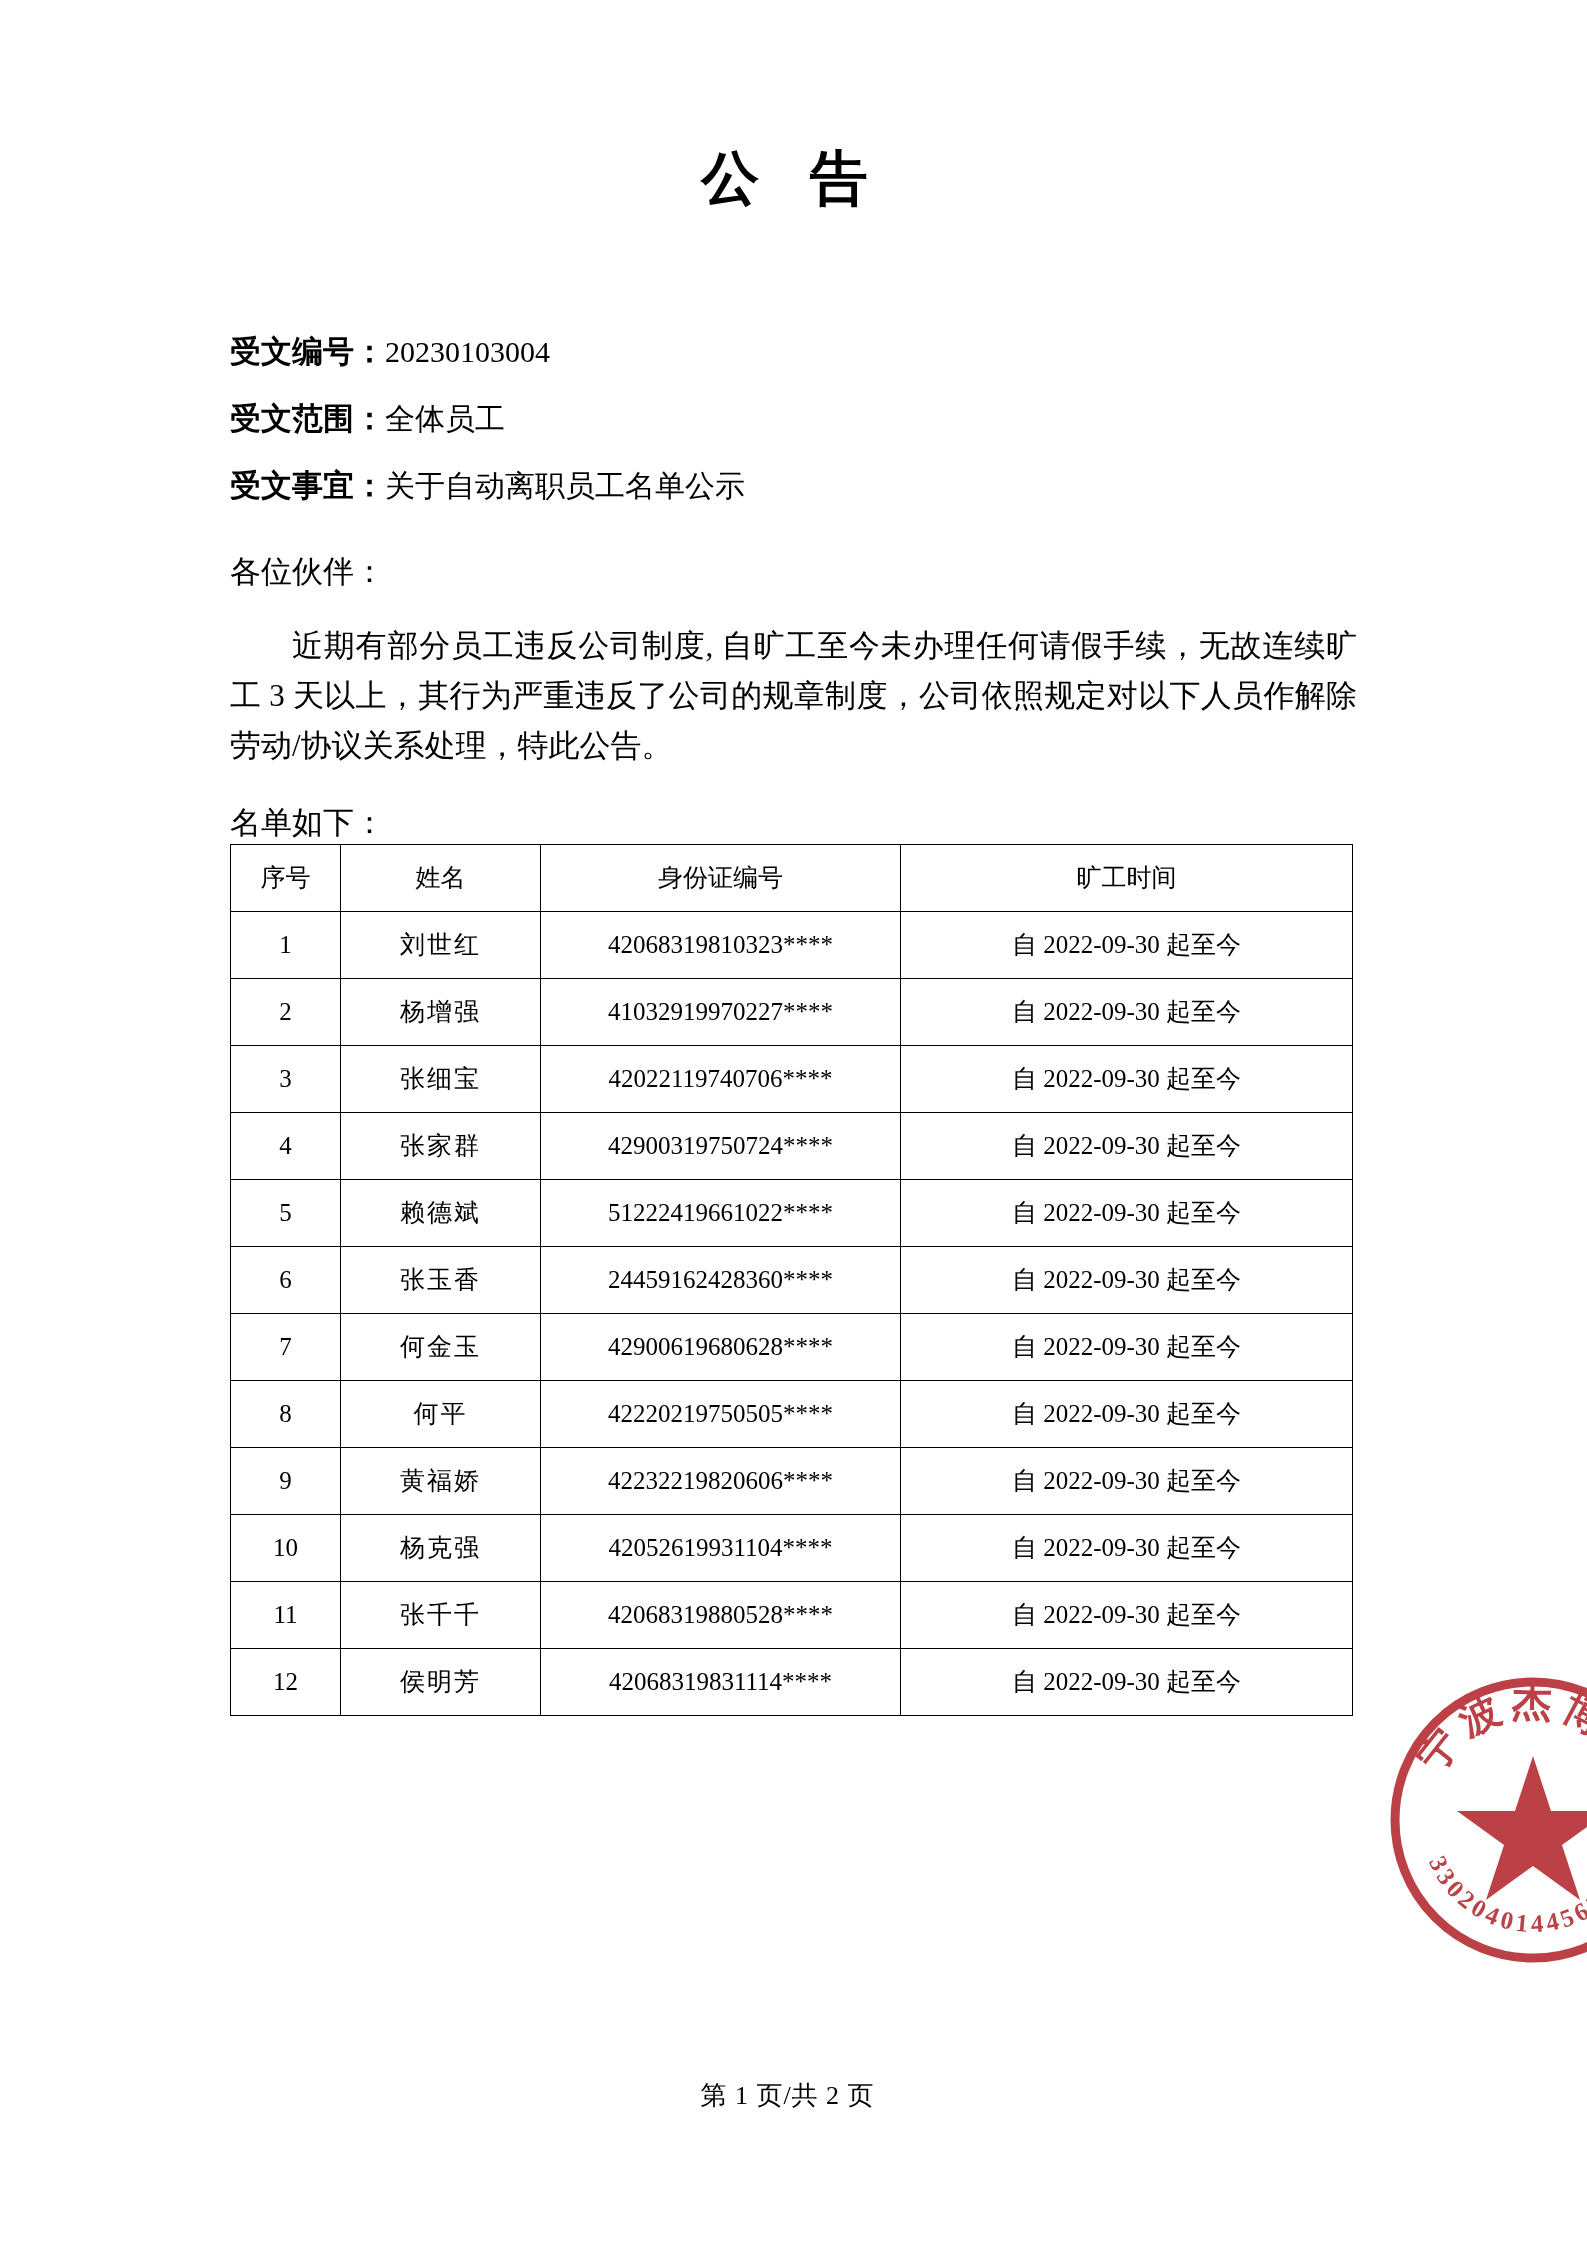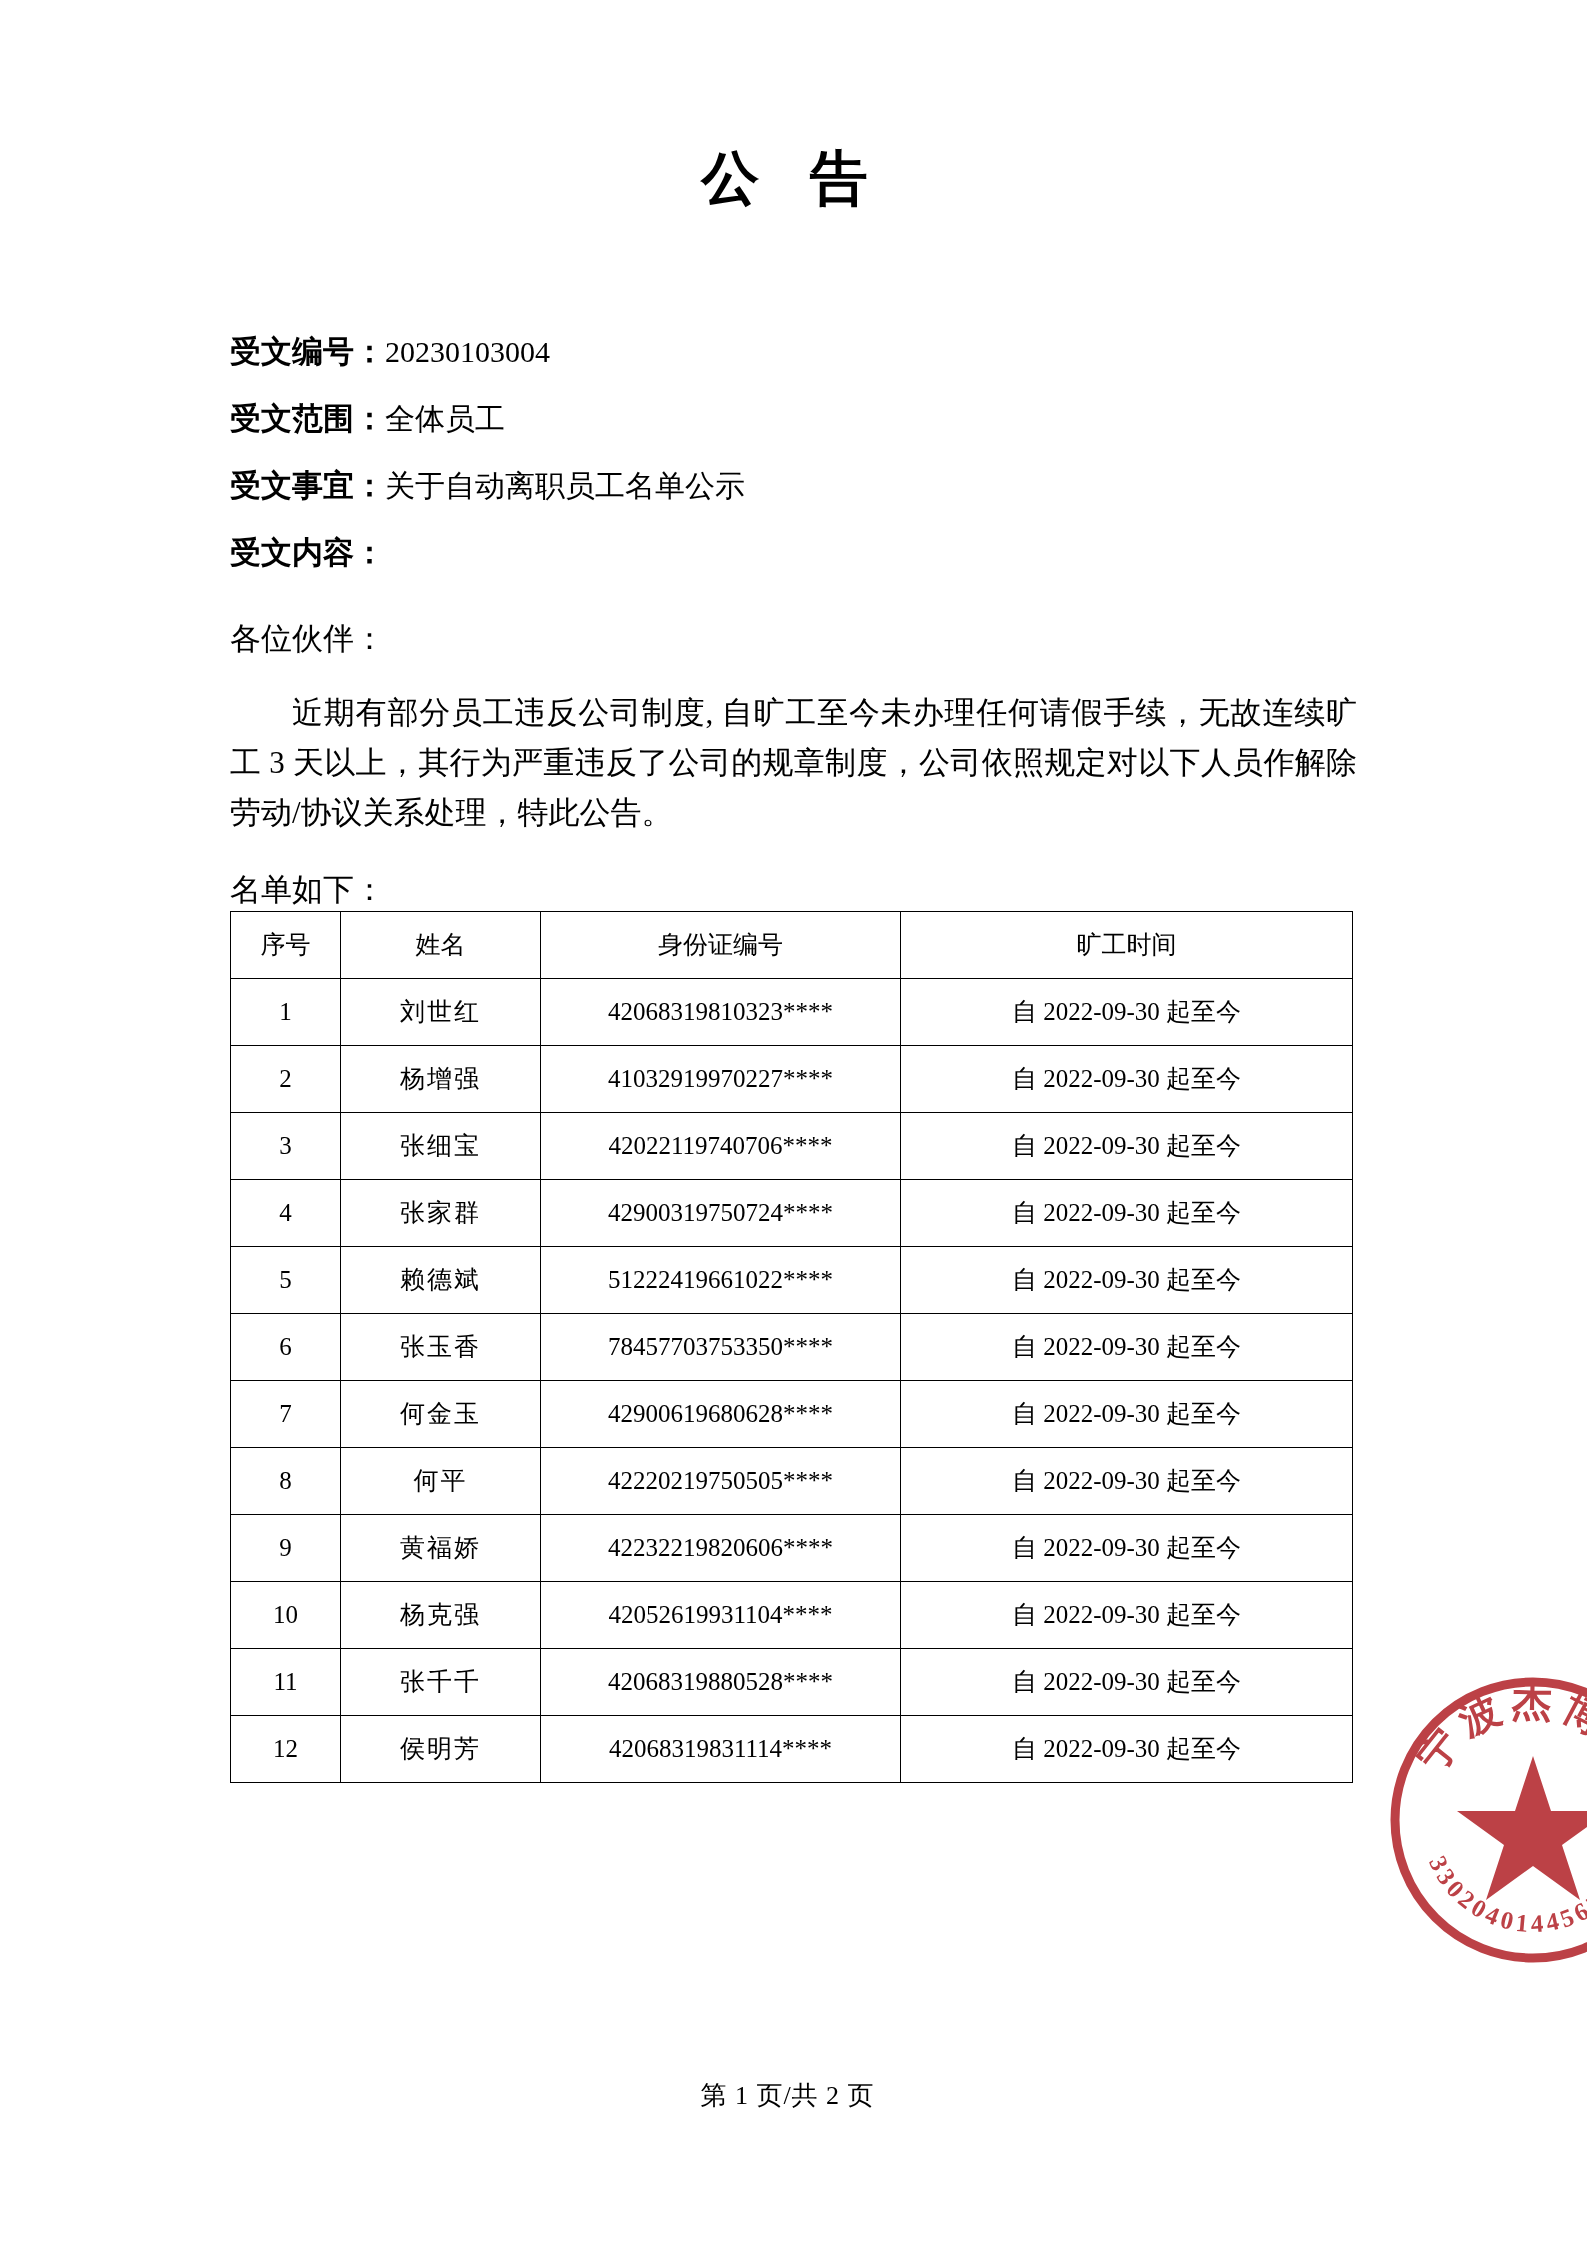--- a/index.html
+++ b/index.html
@@ -135,23 +135,20 @@
   <div class="meta-block">
     <div class="meta-line">
       <span class="meta-label">受文编号：</span><span class="meta-value num">20230103004</span>
     </div>
     <div class="meta-line">
       <span class="meta-label">受文范围：</span><span class="meta-value">全体员工</span>
     </div>
     <div class="meta-line">
       <span class="meta-label">受文事宜：</span><span class="meta-value">关于自动离职员工名单公示</span>
     </div>
-    <div class="meta-line">
-      <span class="meta-label">受文内容：</span><span class="meta-value"></span>
-    </div>
   </div>
 
   <div class="salutation">各位伙伴：</div>
 
   <p class="body-para">近期有部分员工违反公司制度, 自旷工至今未办理任何请假手续，无故连续旷工 3 天以上，其行为严重违反了公司的规章制度，公司依照规定对以下人员作解除劳动/协议关系处理，特此公告。</p>
 
   <div class="list-head">名单如下：</div>
 
   <table class="names">
     <colgroup>
@@ -195,21 +192,21 @@
       </tr>
       <tr>
         <td class="cell-idx">5</td>
         <td class="cell-name">赖德斌</td>
         <td class="cell-id">51222419661022****</td>
         <td class="cell-time">自 2022-09-30 起至今</td>
       </tr>
       <tr>
         <td class="cell-idx">6</td>
         <td class="cell-name">张玉香</td>
-        <td class="cell-id">78457703753350****</td>
+        <td class="cell-id">24459162428360****</td>
         <td class="cell-time">自 2022-09-30 起至今</td>
       </tr>
       <tr>
         <td class="cell-idx">7</td>
         <td class="cell-name">何金玉</td>
         <td class="cell-id">42900619680628****</td>
         <td class="cell-time">自 2022-09-30 起至今</td>
       </tr>
       <tr>
         <td class="cell-idx">8</td>

